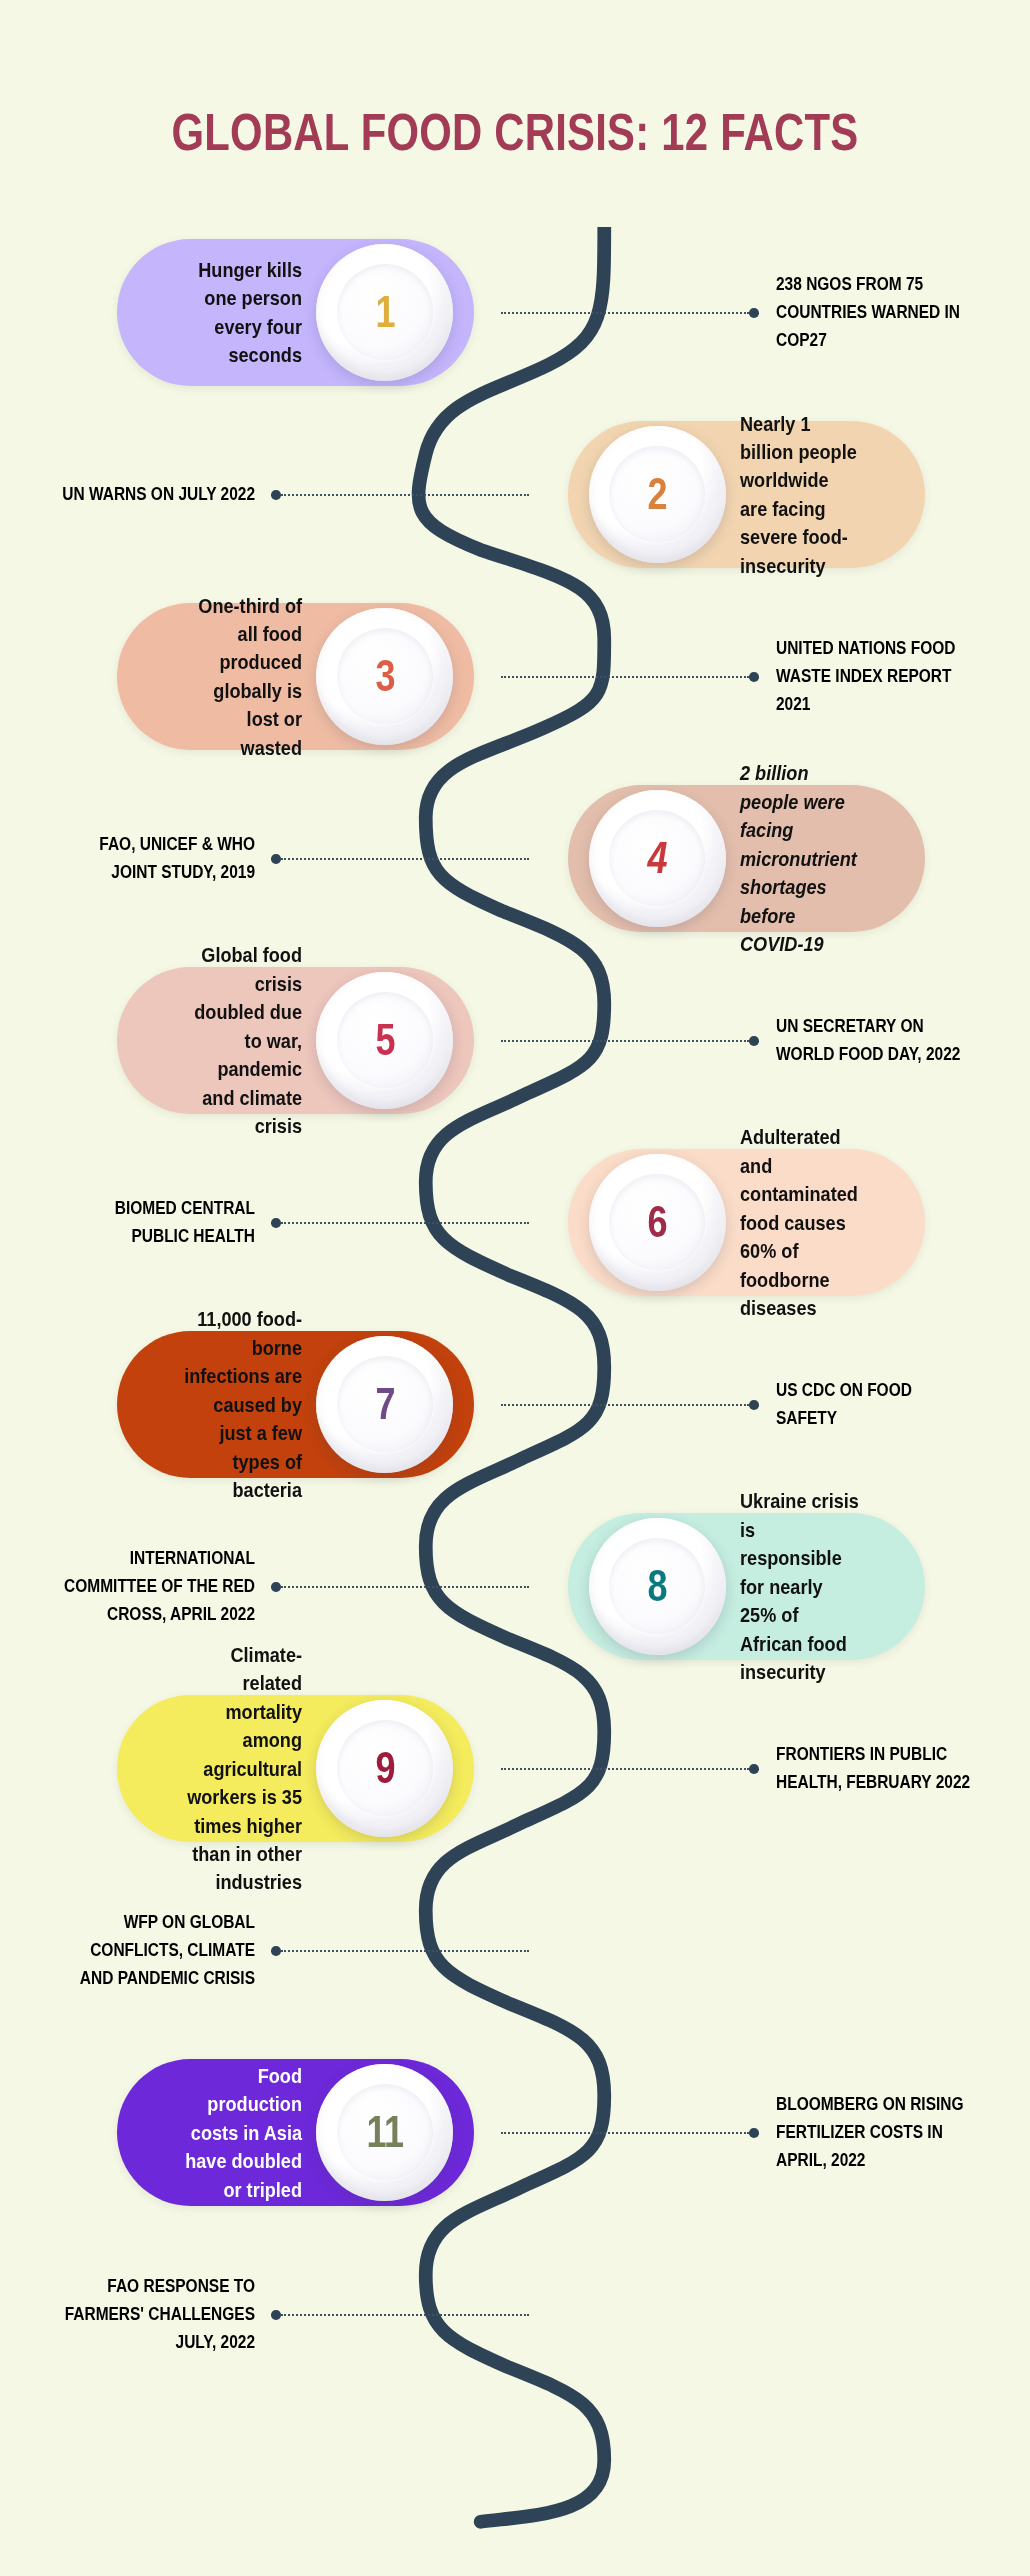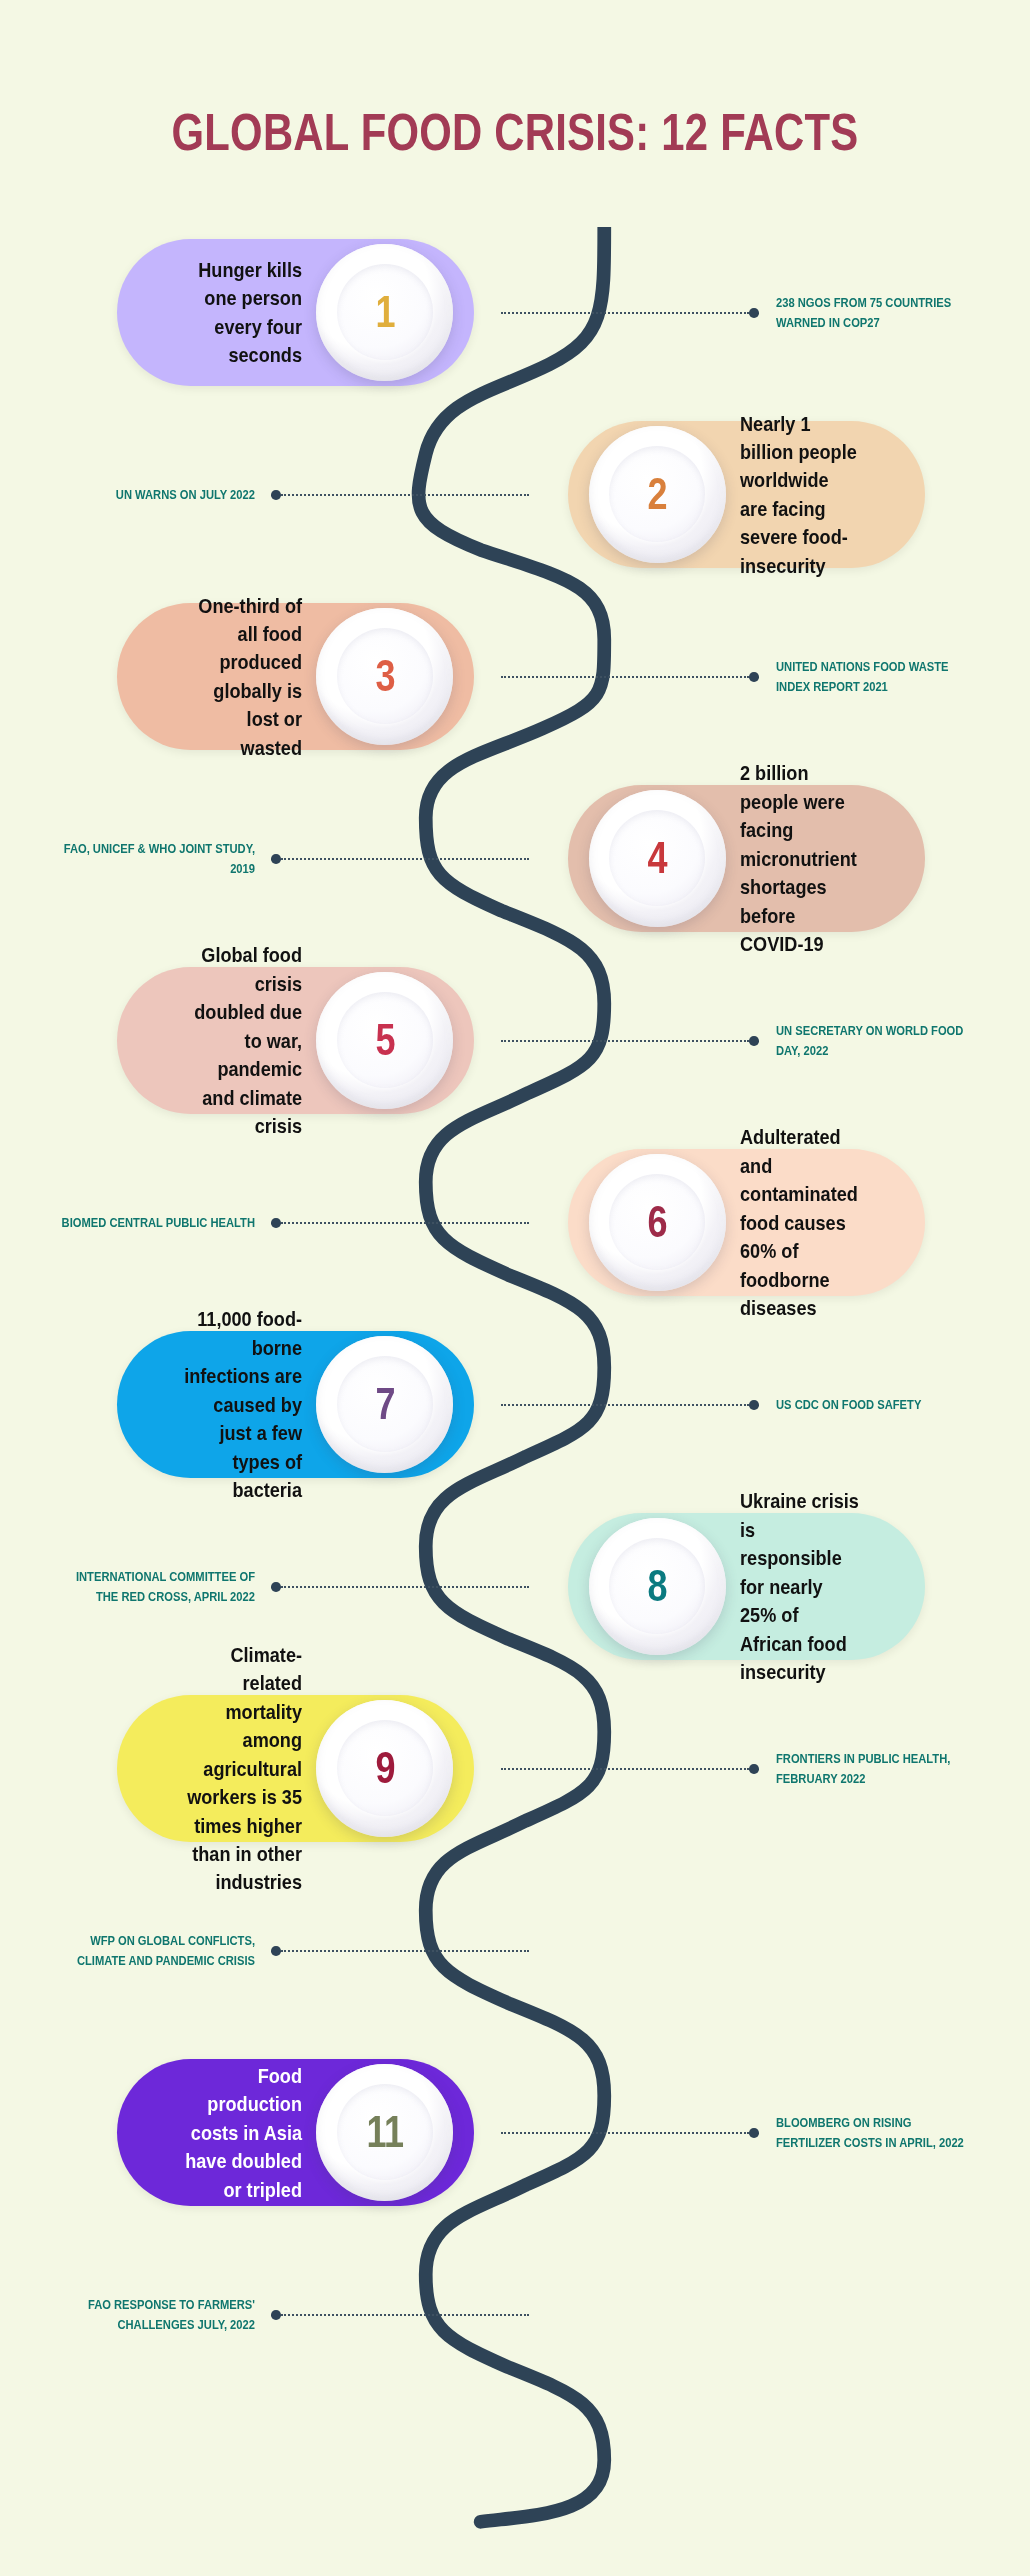--- a/index.html
+++ b/index.html
@@ -100,23 +100,23 @@
   }
 
   
   .source {
     position:absolute;
     top:50%;
     transform:translateY(-50%);
     width:227px;
     font-family:"Liberation Sans", sans-serif;
     font-weight:bold;
-    font-size:13px;
+    font-size:18px;
     line-height:1.55;
-    color:#0f766e;
+    color:#000000;
   }
   .source .src-inner { display:block; transform:scaleX(0.86); }
   .source.at-right { right:27.5px; text-align:left;  }
   .source.at-right .src-inner { transform-origin:left center; }
   .source.at-left  { left:27.5px;  text-align:right; }
   .source.at-left  .src-inner { transform-origin:right center; }
 
   
   .connector {
     position:absolute;
@@ -214,21 +214,21 @@
       </div>
       <div class="source at-right">
         <span class="src-inner">UNITED NATIONS FOOD WASTE INDEX REPORT 2021</span>
       </div>
       <div class="connector to-right" style="left: 501px; width: 258px;">
         <span class="conn-line"></span>
         <span class="conn-dot"></span>
       </div>
     </div>
     <div class="row" style="top: 773px;">
-      <div class="pill right" style="width: 357px; background: rgb(227, 190, 172);">
+      <div class="pill right" style="width: 357px; background: rgb(227, 190, 172); font-style: italic;">
         <div class="pill-text" style="color: rgb(17, 17, 17);">2 billion people were facing micronutrient shortages before COVID-19</div>
         <div class="badge">
           <span class="badge-num" style="color: rgb(200, 56, 60);">4</span>
         </div>
       </div>
       <div class="source at-left">
         <span class="src-inner">FAO, UNICEF &amp; WHO JOINT STUDY, 2019</span>
       </div>
       <div class="connector to-left" style="left: 271px; width: 258px;">
         <span class="conn-dot"></span>
@@ -259,21 +259,21 @@
       </div>
       <div class="source at-left">
         <span class="src-inner">BIOMED CENTRAL PUBLIC HEALTH</span>
       </div>
       <div class="connector to-left" style="left: 271px; width: 258px;">
         <span class="conn-dot"></span>
         <span class="conn-line"></span>
       </div>
     </div>
     <div class="row" style="top: 1319px;">
-      <div class="pill left" style="width: 357px; background: #0ea5e9; justify-content: center;">
+      <div class="pill left" style="width: 357px; background: #c2410c; justify-content: center;">
         <div class="pill-text" style="color: rgb(17, 17, 17);">11,000 food-borne infections are caused by just a few types of bacteria</div>
         <div class="badge">
           <span class="badge-num" style="color: rgb(111, 74, 134);">7</span>
         </div>
       </div>
       <div class="source at-right">
         <span class="src-inner">US CDC ON FOOD SAFETY</span>
       </div>
       <div class="connector to-right" style="left: 501px; width: 258px;">
         <span class="conn-line"></span>

